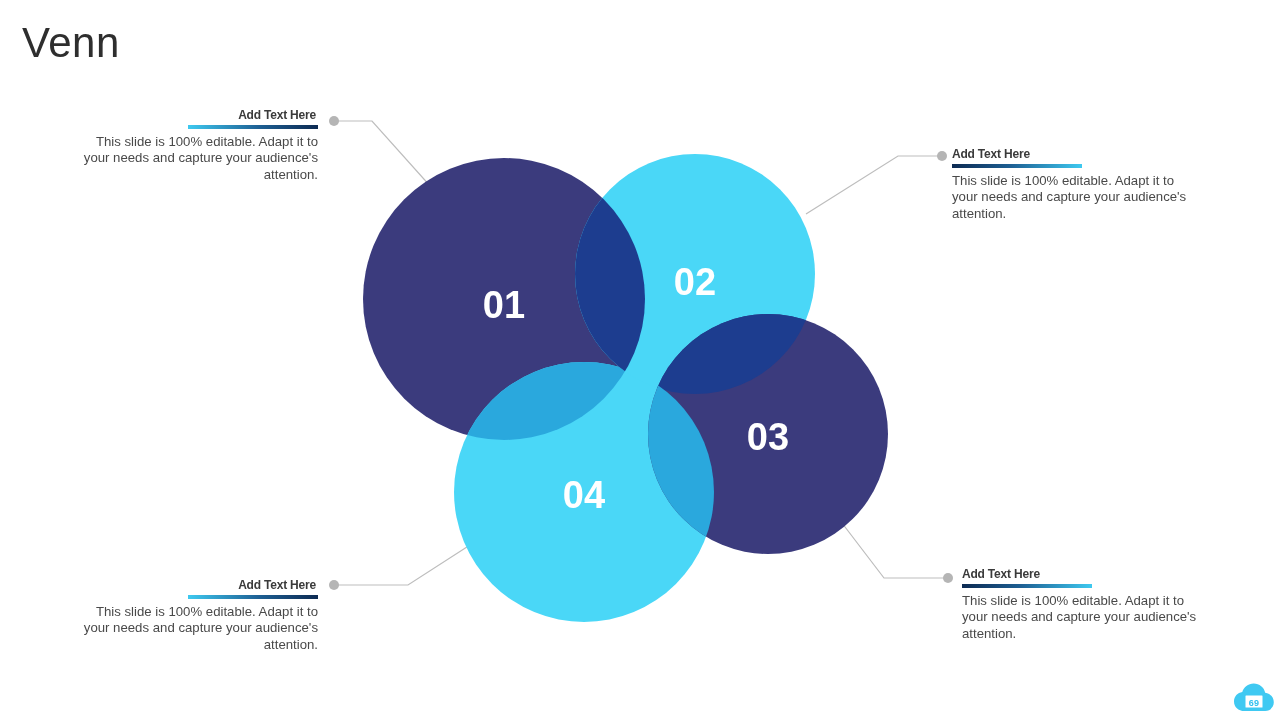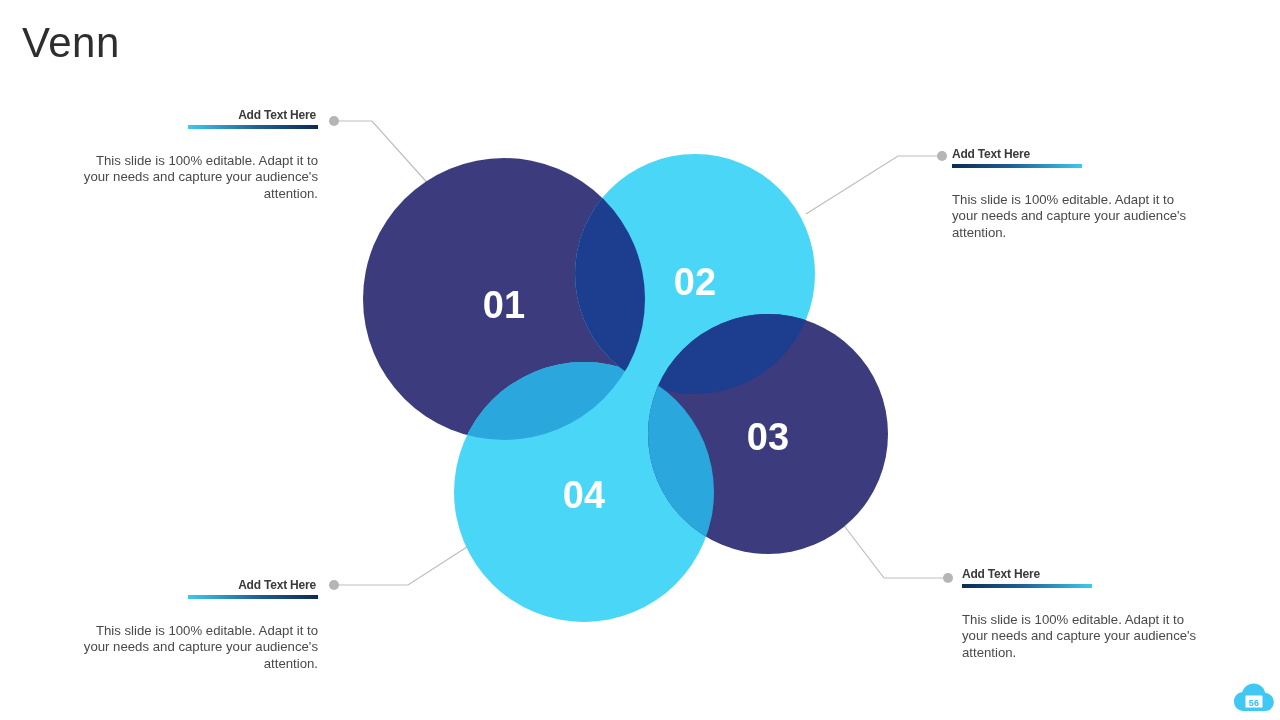--- a/index.html
+++ b/index.html
@@ -74,21 +74,21 @@
     white-space: nowrap;
   }
 
   .callout .rule {
     height: 4px;
     width: 130px;
     margin-top: 3px;
   }
 
   .callout .body {
-    margin-top: 24px;
+    margin-top: 5px;
     font-size: 13.2px;
     line-height: 1.24;
     color: #494949;
   }
 
   
   .callout.right { text-align: left; }
   .callout.right .rule {
     background: linear-gradient(to right, #0d2a52 0%, #1d5f93 45%, #3ec9f0 100%);
   }
@@ -216,16 +216,16 @@
     <div class="rule"></div>
     <div class="body">This slide is 100% editable. Adapt it to your needs and capture your audience's attention.</div>
   </div>
 
   <div id="page-badge">
     <svg width="42" height="34" viewBox="0 0 42 34" xmlns="http://www.w3.org/2000/svg">
       <path d="M11.5 30 C5.2 30 1 25.8 1 20.4 C1 15.6 4.6 11.6 9.3 11 C10.6 6 15.2 2.4 20.7 2.4
                C26.4 2.4 31.2 6.4 32.2 11.7 C37 12.2 40.8 16.3 40.8 21.3 C40.8 26.1 37 30 32.2 30 Z" fill="#3fc9f2"></path>
       <rect x="12.5" y="14.5" width="17" height="12" fill="#ffffff" rx="0.5"></rect>
     </svg>
-    <div class="num">56</div>
+    <div class="num">69</div>
   </div>
 
 </div>
 
 </body></html>

